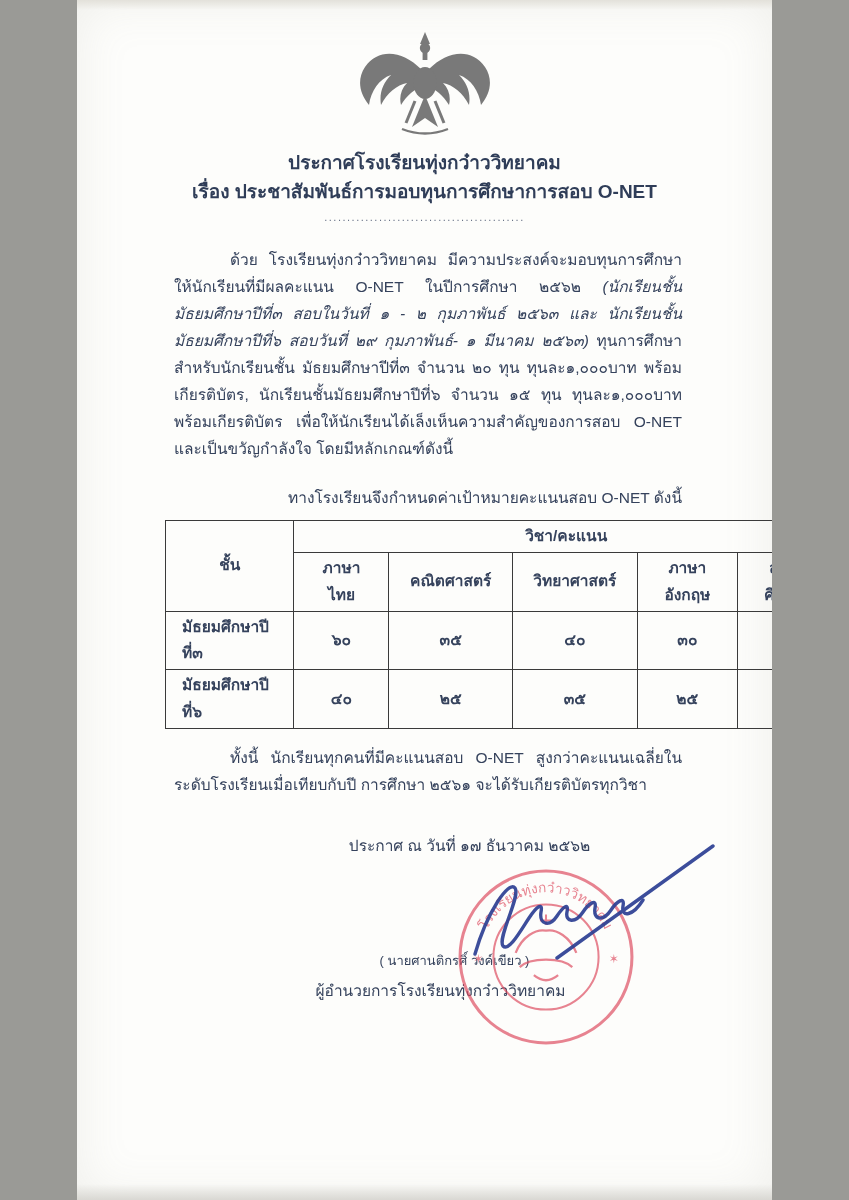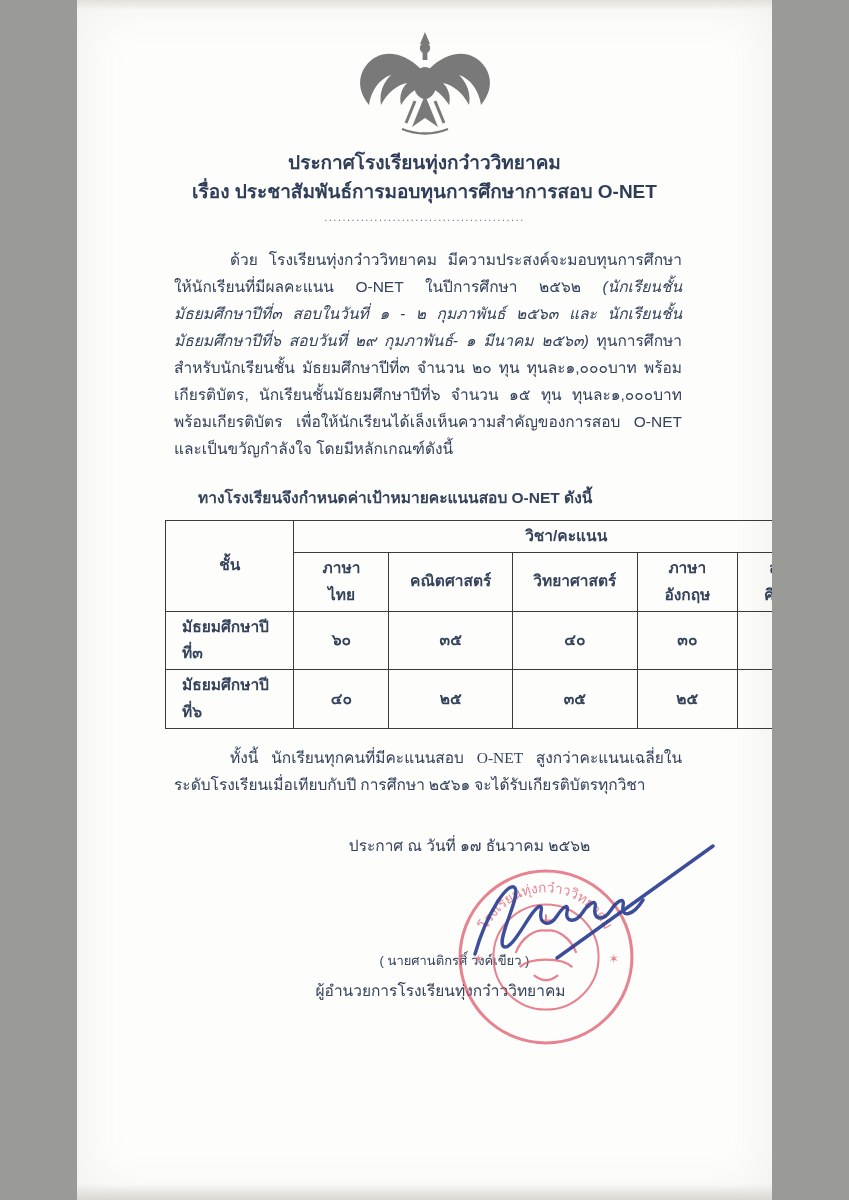--- a/index.html
+++ b/index.html
@@ -17,32 +17,32 @@
     background:linear-gradient(#e3e1da,rgba(255,255,255,0));}
   .scan-edge-bottom{position:absolute;bottom:0;left:0;right:0;height:16px;
     background:linear-gradient(rgba(255,255,255,0),#d9d8d3);}
   .emblem-wrap{text-align:center;padding-top:30px;height:118px;}
   .title-block{ text-align:center; font-weight:bold; font-size:19px; line-height:1.55; color:#2f3d58;}
   .dots{ text-align:center; font-size:11px; letter-spacing:1.5px; color:#6a7488; margin-top:4px;}
   .content{ padding:0 90px 0 97px; font-size:15.5px; line-height:1.74; text-align:justify;}
   .intro{ margin-top:24px; text-indent:56px;}
   .intro .exam-note{ font-style:italic;}
   .criterion{ margin-left:36px; text-align:left;}
-  .table-intro{ margin-top:22px; text-indent:24px; text-align:left;font-weight:bold;}
+  .table-intro{ margin-top:22px; text-indent:24px; text-align:right;}
   table.targets{
     border-collapse:collapse; margin-top:8px; margin-left:-9px;
     width:674px; font-size:15.5px; font-weight:bold; color:#35425c;
   }
   table.targets td,table.targets th{
     border:1.6px solid #3a3a3a; text-align:center; padding:2px 16px; font-weight:bold;
   }
   table.targets .level-col{width:130px;}
   table.targets .subj{width:108px;}
   table.targets .level-cell{text-align:left;}
-  .closing{ margin-top:16px; text-indent:56px;font-family:Liberation Serif, serif;}
+  .closing{ margin-top:16px; text-indent:56px;}
   .announce{ text-align:center; margin-top:34px; font-size:15.5px; padding-left:90px;}
   .sign-area{ position:relative; height:200px;}
   .stamp{ position:absolute; left:378px; top:8px; width:182px; height:182px; opacity:.68; pointer-events:none;}
   .signature{ position:absolute; left:368px; top:-22px; width:280px; height:132px;}
   .sign-name{ position:absolute; left:0; right:0; top:92px; text-align:center; padding-left:60px; font-size:13px;}
   .sign-pos{ position:absolute; left:0; right:0; top:120px; text-align:center; padding-left:32px; font-size:15.5px;}
 </style>
 </head>
 <body>
 

